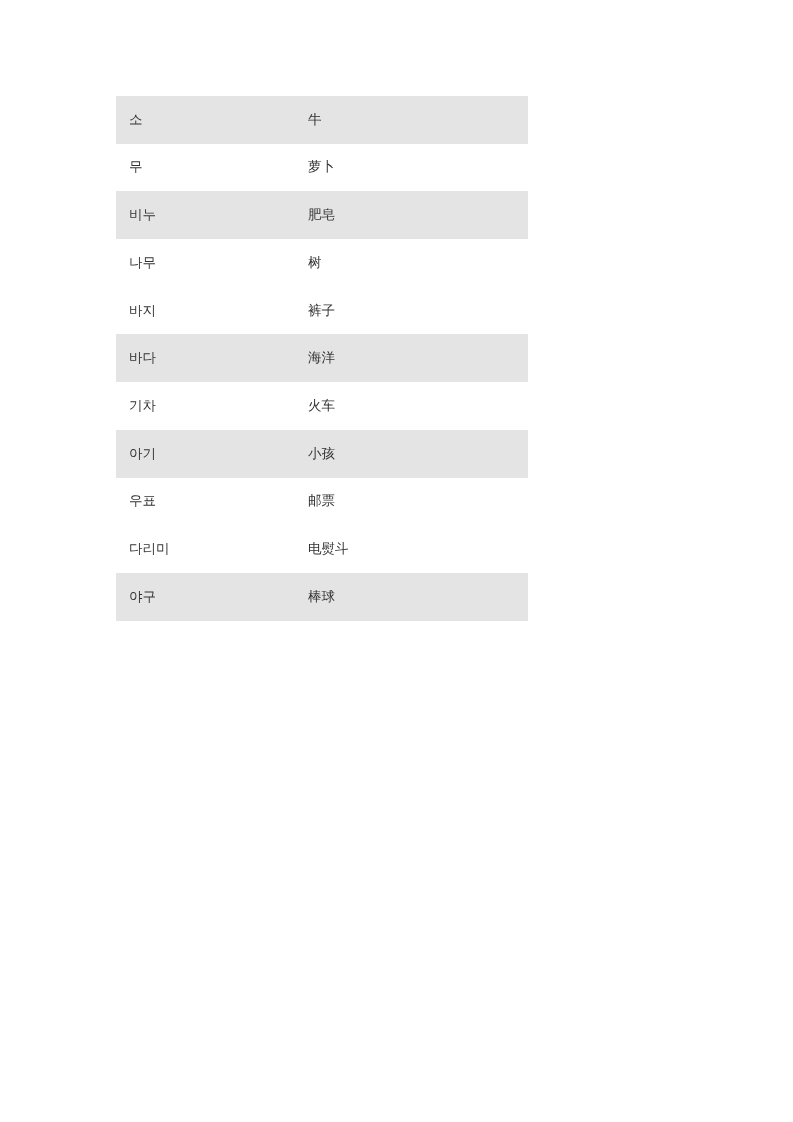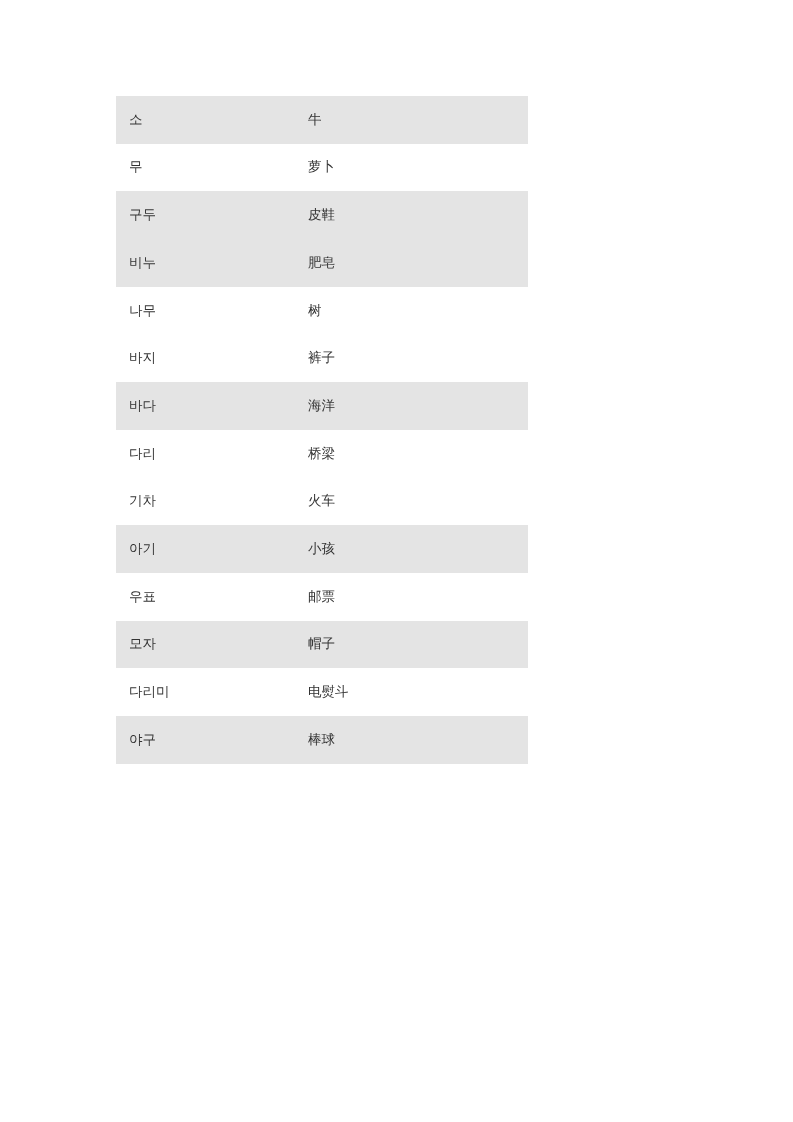--- a/index.html
+++ b/index.html
@@ -72,58 +72,46 @@
     <tbody>
         <tr class="row-shaded">
           <td class="col-term">소</td>
           <td class="col-gloss">牛</td>
         </tr>
         <tr class="row-plain">
           <td class="col-term">무</td>
           <td class="col-gloss">萝卜</td>
         </tr>
         <tr class="row-shaded">
-          <td class="col-term">구두</td>
-          <td class="col-gloss">皮鞋</td>
-        </tr>
-        <tr class="row-shaded">
           <td class="col-term">비누</td>
           <td class="col-gloss">肥皂</td>
         </tr>
         <tr class="row-plain">
           <td class="col-term">나무</td>
           <td class="col-gloss">树</td>
         </tr>
         <tr class="row-plain">
           <td class="col-term">바지</td>
           <td class="col-gloss">裤子</td>
         </tr>
         <tr class="row-shaded">
           <td class="col-term">바다</td>
           <td class="col-gloss">海洋</td>
         </tr>
         <tr class="row-plain">
-          <td class="col-term">다리</td>
-          <td class="col-gloss">桥梁</td>
-        </tr>
-        <tr class="row-plain">
           <td class="col-term">기차</td>
           <td class="col-gloss">火车</td>
         </tr>
         <tr class="row-shaded">
           <td class="col-term">아기</td>
           <td class="col-gloss">小孩</td>
         </tr>
         <tr class="row-plain">
           <td class="col-term">우표</td>
           <td class="col-gloss">邮票</td>
-        </tr>
-        <tr class="row-shaded">
-          <td class="col-term">모자</td>
-          <td class="col-gloss">帽子</td>
         </tr>
         <tr class="row-plain">
           <td class="col-term">다리미</td>
           <td class="col-gloss">电熨斗</td>
         </tr>
         <tr class="row-shaded">
           <td class="col-term">야구</td>
           <td class="col-gloss">棒球</td>
         </tr>
       </tbody>

